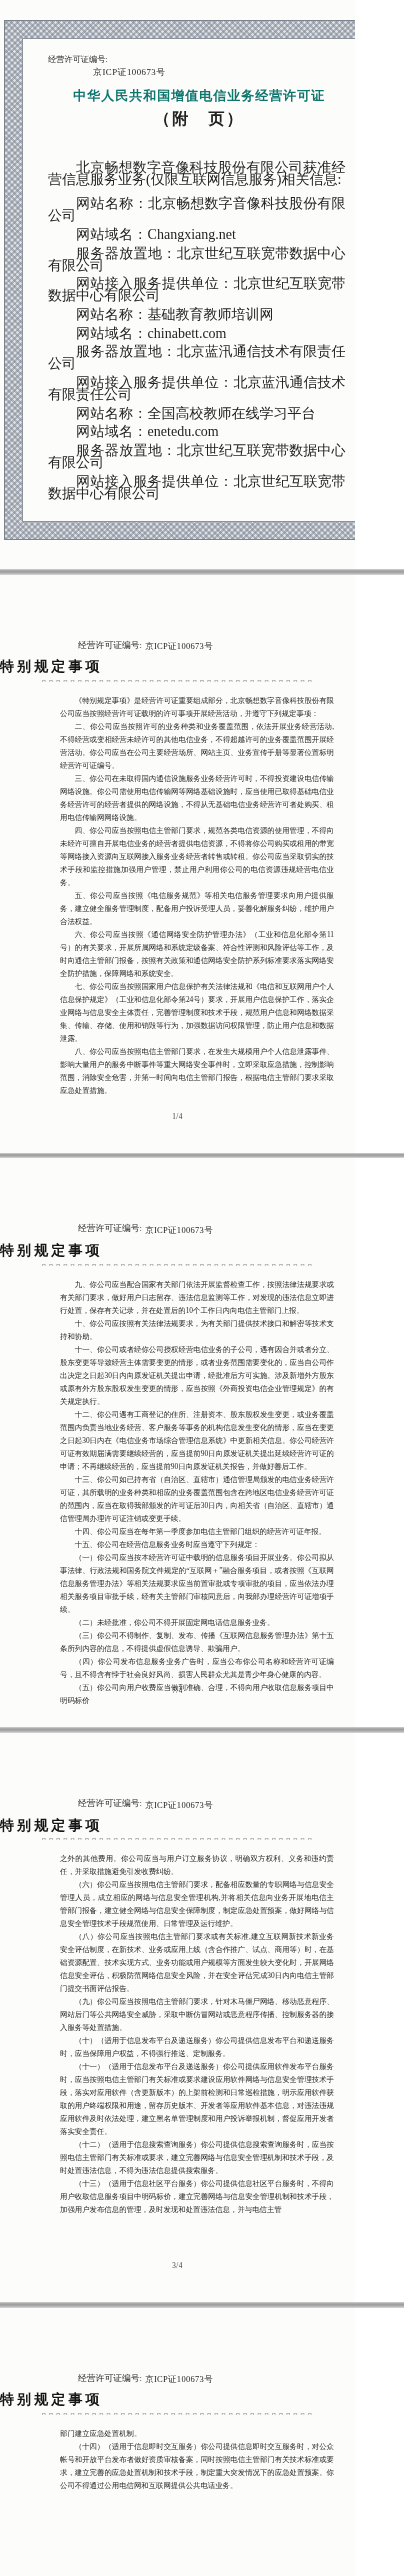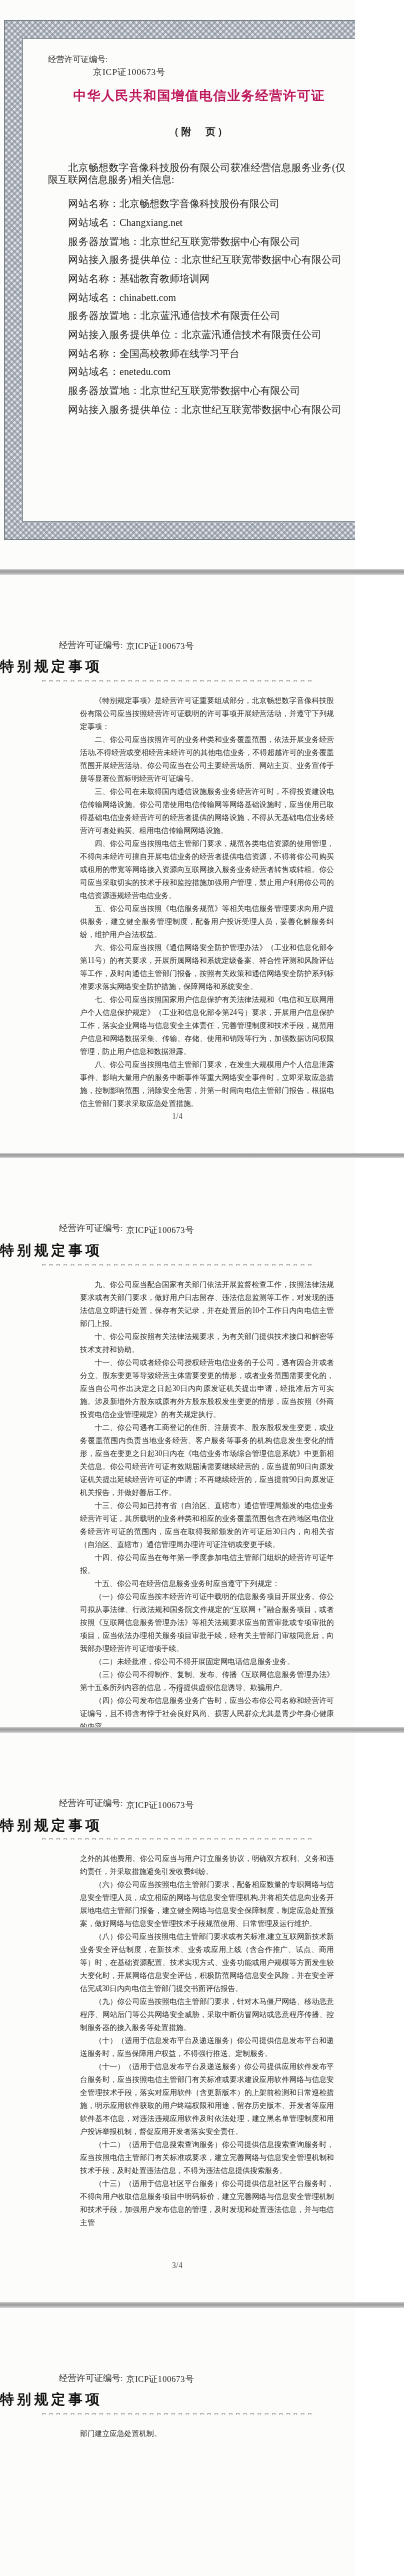--- a/index.html
+++ b/index.html
@@ -21,42 +21,42 @@
       repeating-linear-gradient(45deg,#b0b6bf 0 2.1px,#dcdfe3 2.1px 4.1px);
     padding:17px;
   }
   .cert-inner{
     box-sizing:border-box;width:100%;height:100%;
     background:#fcfcfb;border:1px solid #8d939c;
     padding:15.5px 15.5px 0 25px;
   }
   .cover-head-label{font-size:8.2px;color:#1d1d1d;}
   .cover-head-num{margin:1.5px 0 0 45px;font-size:8.8px;letter-spacing:0.5px;}
-  .cover-title{margin-top:8.2px;text-align:center;font-size:13px;font-weight:bold;letter-spacing:1px;color:#be185d;}
-  .cover-sub{margin-top:20px;text-align:center;font-size:10px;font-weight:bold;letter-spacing:2.1px;}
-  .cover-body{margin-top:23px;font-size:10px;line-height:12px;text-align:justify;padding-right:5.2px;}
+  .cover-title{margin-top:8.2px;text-align:center;font-size:13px;font-weight:bold;letter-spacing:1px;color:#0f766e;}
+  .cover-sub{margin-top:4px;text-align:center;font-size:16px;font-weight:bold;letter-spacing:2.1px;}
+  .cover-body{margin-top:32px;font-size:14px;line-height:12px;text-align:justify;padding-right:5.2px;}
   .cover-intro{text-indent:2em;margin:0 0 12.4px 0;}
   .entry{margin:0 0 6.7px 0;text-indent:2em;}
   .entry .elabel{letter-spacing:0.3px;}
   
   .page-prov{height:569px;}
   .page-prov.tall{height:578px;}
   .page-prov.last{height:567px;}
-  .phead{padding:65px 0 0 59px;font-size:8.8px;color:#1d1d1d;}
+  .phead{padding:65px 0 0 42px;font-size:8.8px;color:#1d1d1d;margin-left:36px;}
   .phead .pnumhead{font-size:8.5px;letter-spacing:0.3px;position:relative;top:1.5px;margin-left:3.1px;}
   .ptitle{margin-top:6.7px;font-size:14px;font-weight:bold;letter-spacing:3.1px;color:#151515;}
   .zigzag{
     width:272px;height:4.1px;margin:3.6px auto 0;
     background:
       linear-gradient(135deg,#99a199 1.5px,rgba(0,0,0,0) 0) 0 0,
       linear-gradient(-135deg,#99a199 1.5px,rgba(0,0,0,0) 0) 3.6px 0;
     background-size:7.2px 4.1px;background-repeat:repeat-x;
     opacity:.75;
   }
-  .pbody{margin-top:9.8px;padding:0 21px 0 80px;font-size:7.4px;line-height:13px;text-align:justify;color:#242424;}
+  .pbody{margin-top:9.8px;padding:0 21px 0 60px;font-size:7.4px;line-height:13px;text-align:justify;color:#242424;}
   .pbody p{margin:0;text-indent:2em;}
   .pbody p.cont{text-indent:0;}
   .pagenum{position:absolute;bottom:32px;left:0;right:0;text-align:center;font-size:7.2px;color:#3a3a3a;letter-spacing:0.5px;}
 </style>
 </head>
 <body>
 
 <div class="page page-cover">
   <div class="cert">
     <div class="cert-inner">
@@ -195,16 +195,17 @@
 
 <div class="page page-prov last">
   <div class="phead">
     <span>经营许可证编号:</span><span class="pnumhead">京ICP证100673号</span>
   </div>
   <div class="ptitle">特别规定事项</div>
   <div class="zigzag"></div>
   <div class="pbody">
 
   <p class="cont">部门建立应急处置机制。</p>
+      <p>（十四）（适用于信息即时交互服务）你公司提供信息即时交互服务时，对公众帐号和开放平台发布者做好资质审核备案，同时按照电信主管部门有关技术标准或要求，建立完善的应急处置机制和技术手段，制定重大突发情况下的应急处置预案。你公司不得通过公用电信网和互联网提供公共电话业务。</p>
     </div>
 
 </div>
 
 
 </body></html>

